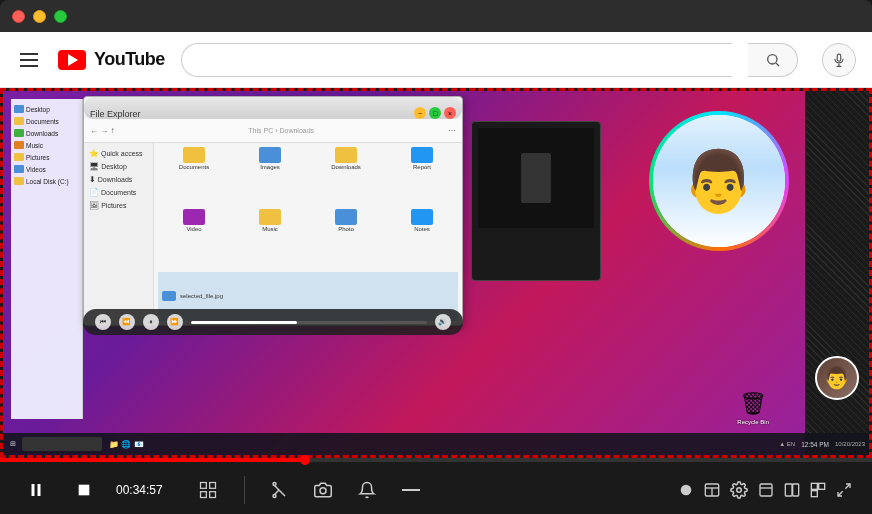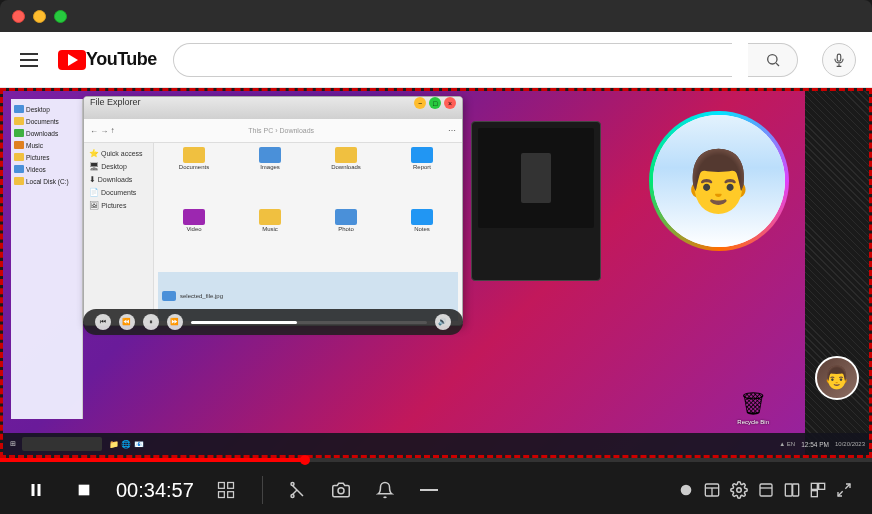--- a/index.html
+++ b/index.html
@@ -40,21 +40,21 @@
       align-items: center;
       padding: 0 16px;
       gap: 16px;
       border-bottom: 1px solid #e5e5e5;
     }
     .hamburger {
       display: flex; flex-direction: column; gap: 4px; cursor: pointer; padding: 4px;
     }
     .hamburger span { display: block; width: 18px; height: 2px; background: #333; }
     .yt-logo {
-      display: flex; align-items: center; gap: 0;
+      display: flex; align-items: center; gap: 8px;
     }
     .yt-logo-icon {
       width: 28px; height: 20px; background: #ff0000; border-radius: 4px;
       display: flex; align-items: center; justify-content: center;
     }
     .yt-play-triangle {
       width: 0; height: 0;
       border-top: 6px solid transparent;
       border-bottom: 6px solid transparent;
       border-left: 10px solid white;
@@ -150,24 +150,25 @@
       height: 230px;
       background: #f5f5f5;
       border: 1px solid #aaa;
       border-radius: 4px;
       overflow: hidden;
       box-shadow: 2px 2px 8px rgba(0,0,0,0.3);
     }
     .fw-titlebar {
       height: 22px;
       background: linear-gradient(to bottom, #e8e8e8, #d0d0d0);
-      display: flex; align-items: flex-start; justify-content: space-between;
+      display: flex; align-items: flex-end; justify-content: space-between;
       padding: 0 6px;
       font-size: 9px;
       color: #333;
+      border-radius: 9px;
     }
     .fw-controls { display: flex; gap: 3px; }
     .fw-btn { width: 12px; height: 12px; border-radius: 50%; border: none; cursor: pointer; font-size: 7px; display: flex; align-items: center; justify-content: center; }
     .fw-btn.min { background: #ffbd2e; }
     .fw-btn.max { background: #27c93f; }
     .fw-btn.cls { background: #ff5f56; }
     .fw-toolbar {
       height: 24px; background: #fafafa; border-bottom: 1px solid #ddd;
       display: flex; align-items: center; padding: 0 6px; gap: 4px; font-size: 8px; color: #555;
     }
@@ -327,21 +328,21 @@
       align-items: center;
       padding: 0 20px;
       gap: 16px;
     }
     .bb-btn {
       width: 32px; height: 32px;
       display: flex; align-items: center; justify-content: center;
       cursor: pointer; color: #fff;
     }
     .bb-time {
-      font-size: 20px; color: #fff; font-weight: 500; min-width: 60px;
+      font-size: 12px; color: #fff; font-weight: 500; min-width: 60px;
     }
     .bb-sep { width: 1px; height: 28px; background: #444; margin: 0 4px; }
     .bb-icon-btn {
       width: 28px; height: 28px;
       display: flex; align-items: center; justify-content: center;
       cursor: pointer; color: #ccc;
     }
     .bb-spacer { flex: 1; }
     .bb-right-icons { display: flex; gap: 10px; align-items: center; }
     .bb-right-icon { color: #ccc; cursor: pointer; display: flex; align-items: center; justify-content: center; }

